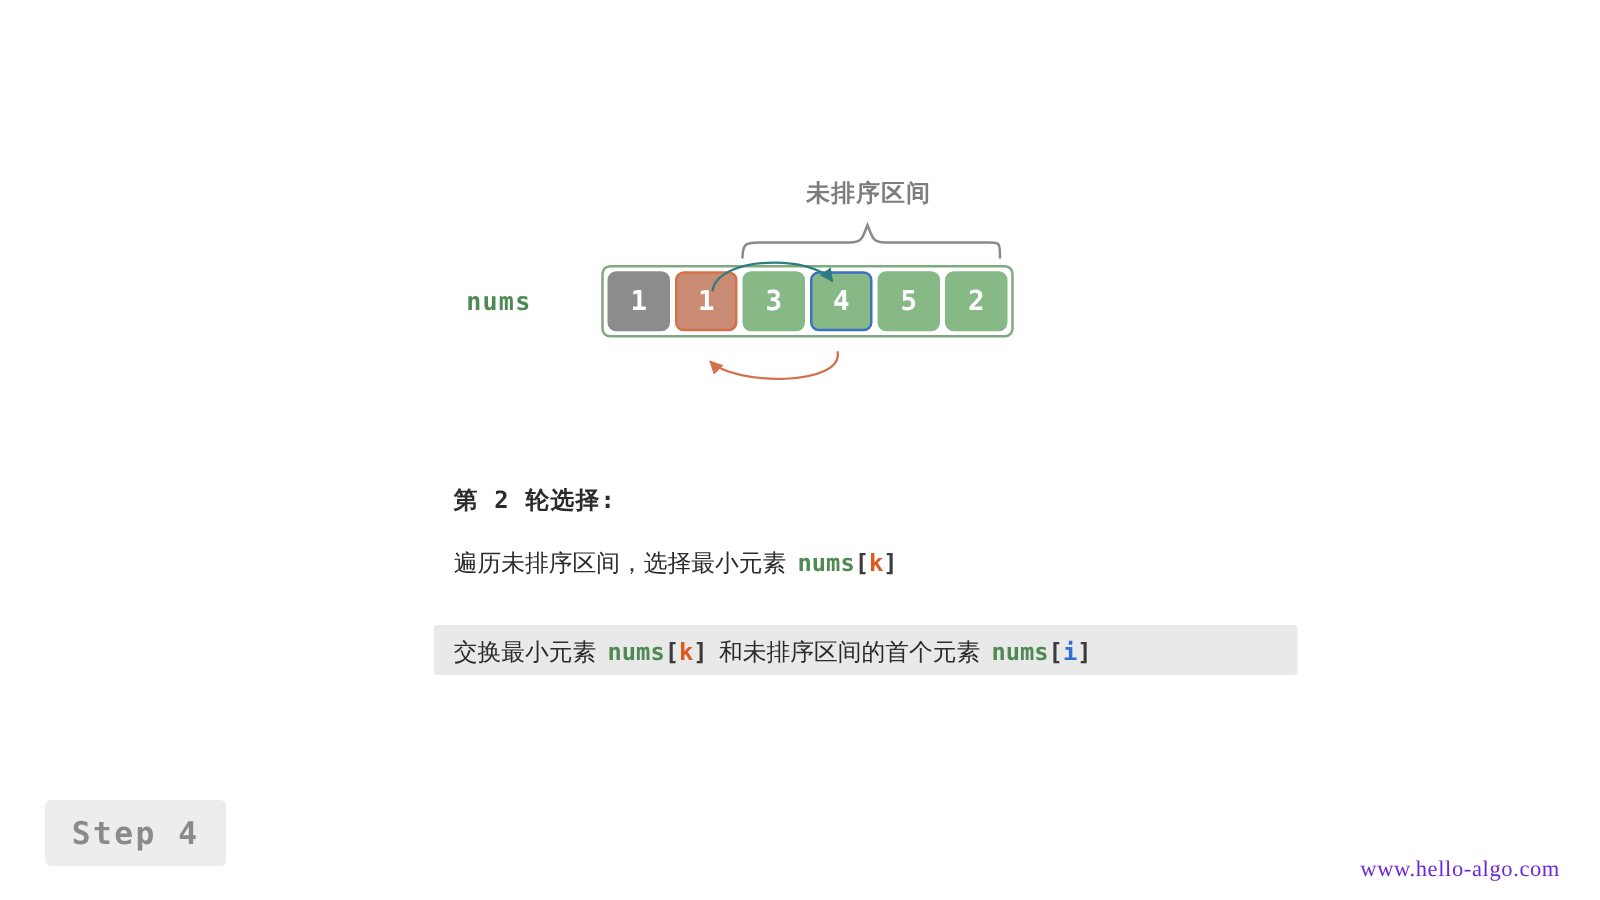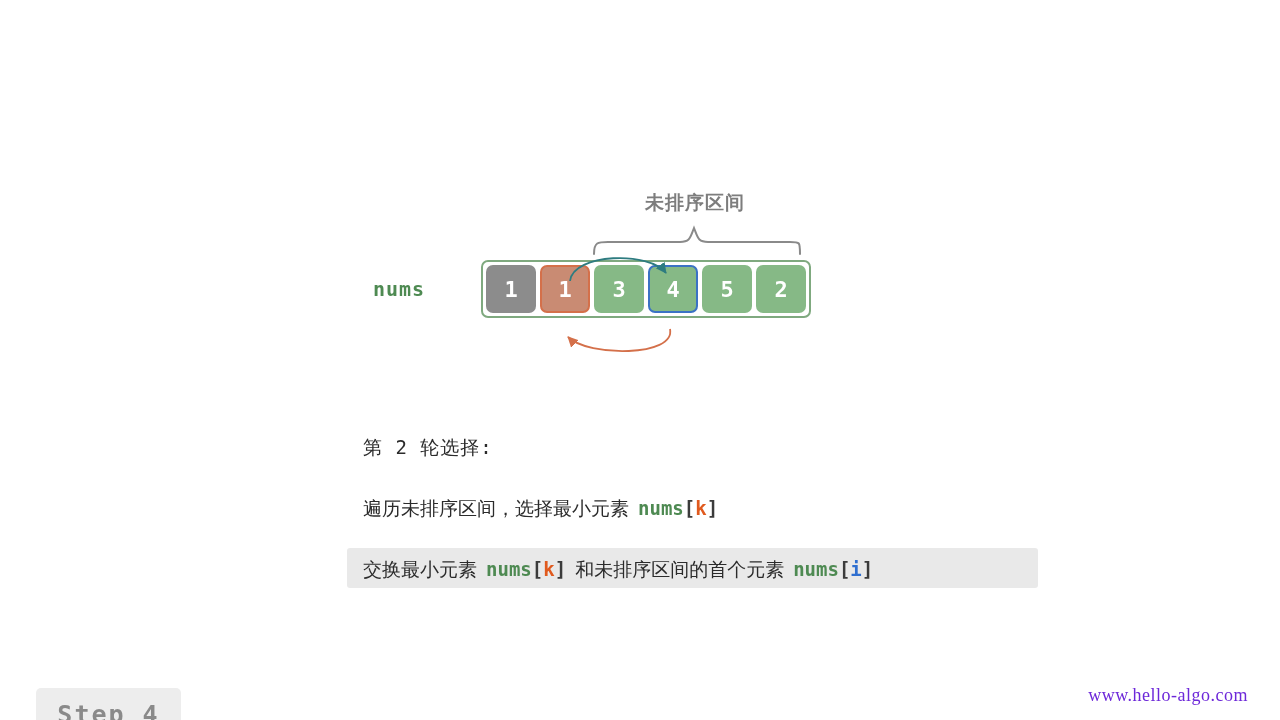--- a/index.html
+++ b/index.html
@@ -10,21 +10,20 @@
     width: 1280px;
     height: 720px;
     background: #ffffff;
     font-family: "Liberation Sans", sans-serif;
     position: relative;
     overflow: hidden;
   }
   .stage {
     position: absolute;
     inset: 0;
-    margin-top: 48px;
   }
 
   
   #unsorted-label {
     position: absolute;
     left: 600px;
     top: 142px;
     width: 190px;
     text-align: center;
     font-size: 19px;
@@ -88,33 +87,33 @@
     pointer-events: none;
   }
 
   
   #round-title {
     position: absolute;
     left: 363px;
     top: 387px;
     font-family: "DejaVu Sans Mono", monospace;
     font-size: 19px;
-    font-weight: normal;
+    font-weight: bold;
     color: #2b2b2b;
     letter-spacing: 1px;
   }
   .line {
     position: absolute;
     font-size: 19px;
     color: #2b2b2b;
     white-space: nowrap;
     display: flex;
     align-items: baseline;
   }
-  #line-1 { left: 363px; top: 448px; }
+  #line-1 { left: 363px; top: 438px; }
   #line-2-wrap {
     position: absolute;
     left: 347px;
     top: 500px;
     width: 691px;
     height: 40px;
     background: #e9e9e9;
     border-radius: 3px;
   }
   #line-2 { left: 363px; top: 509px; text-align: center; }

